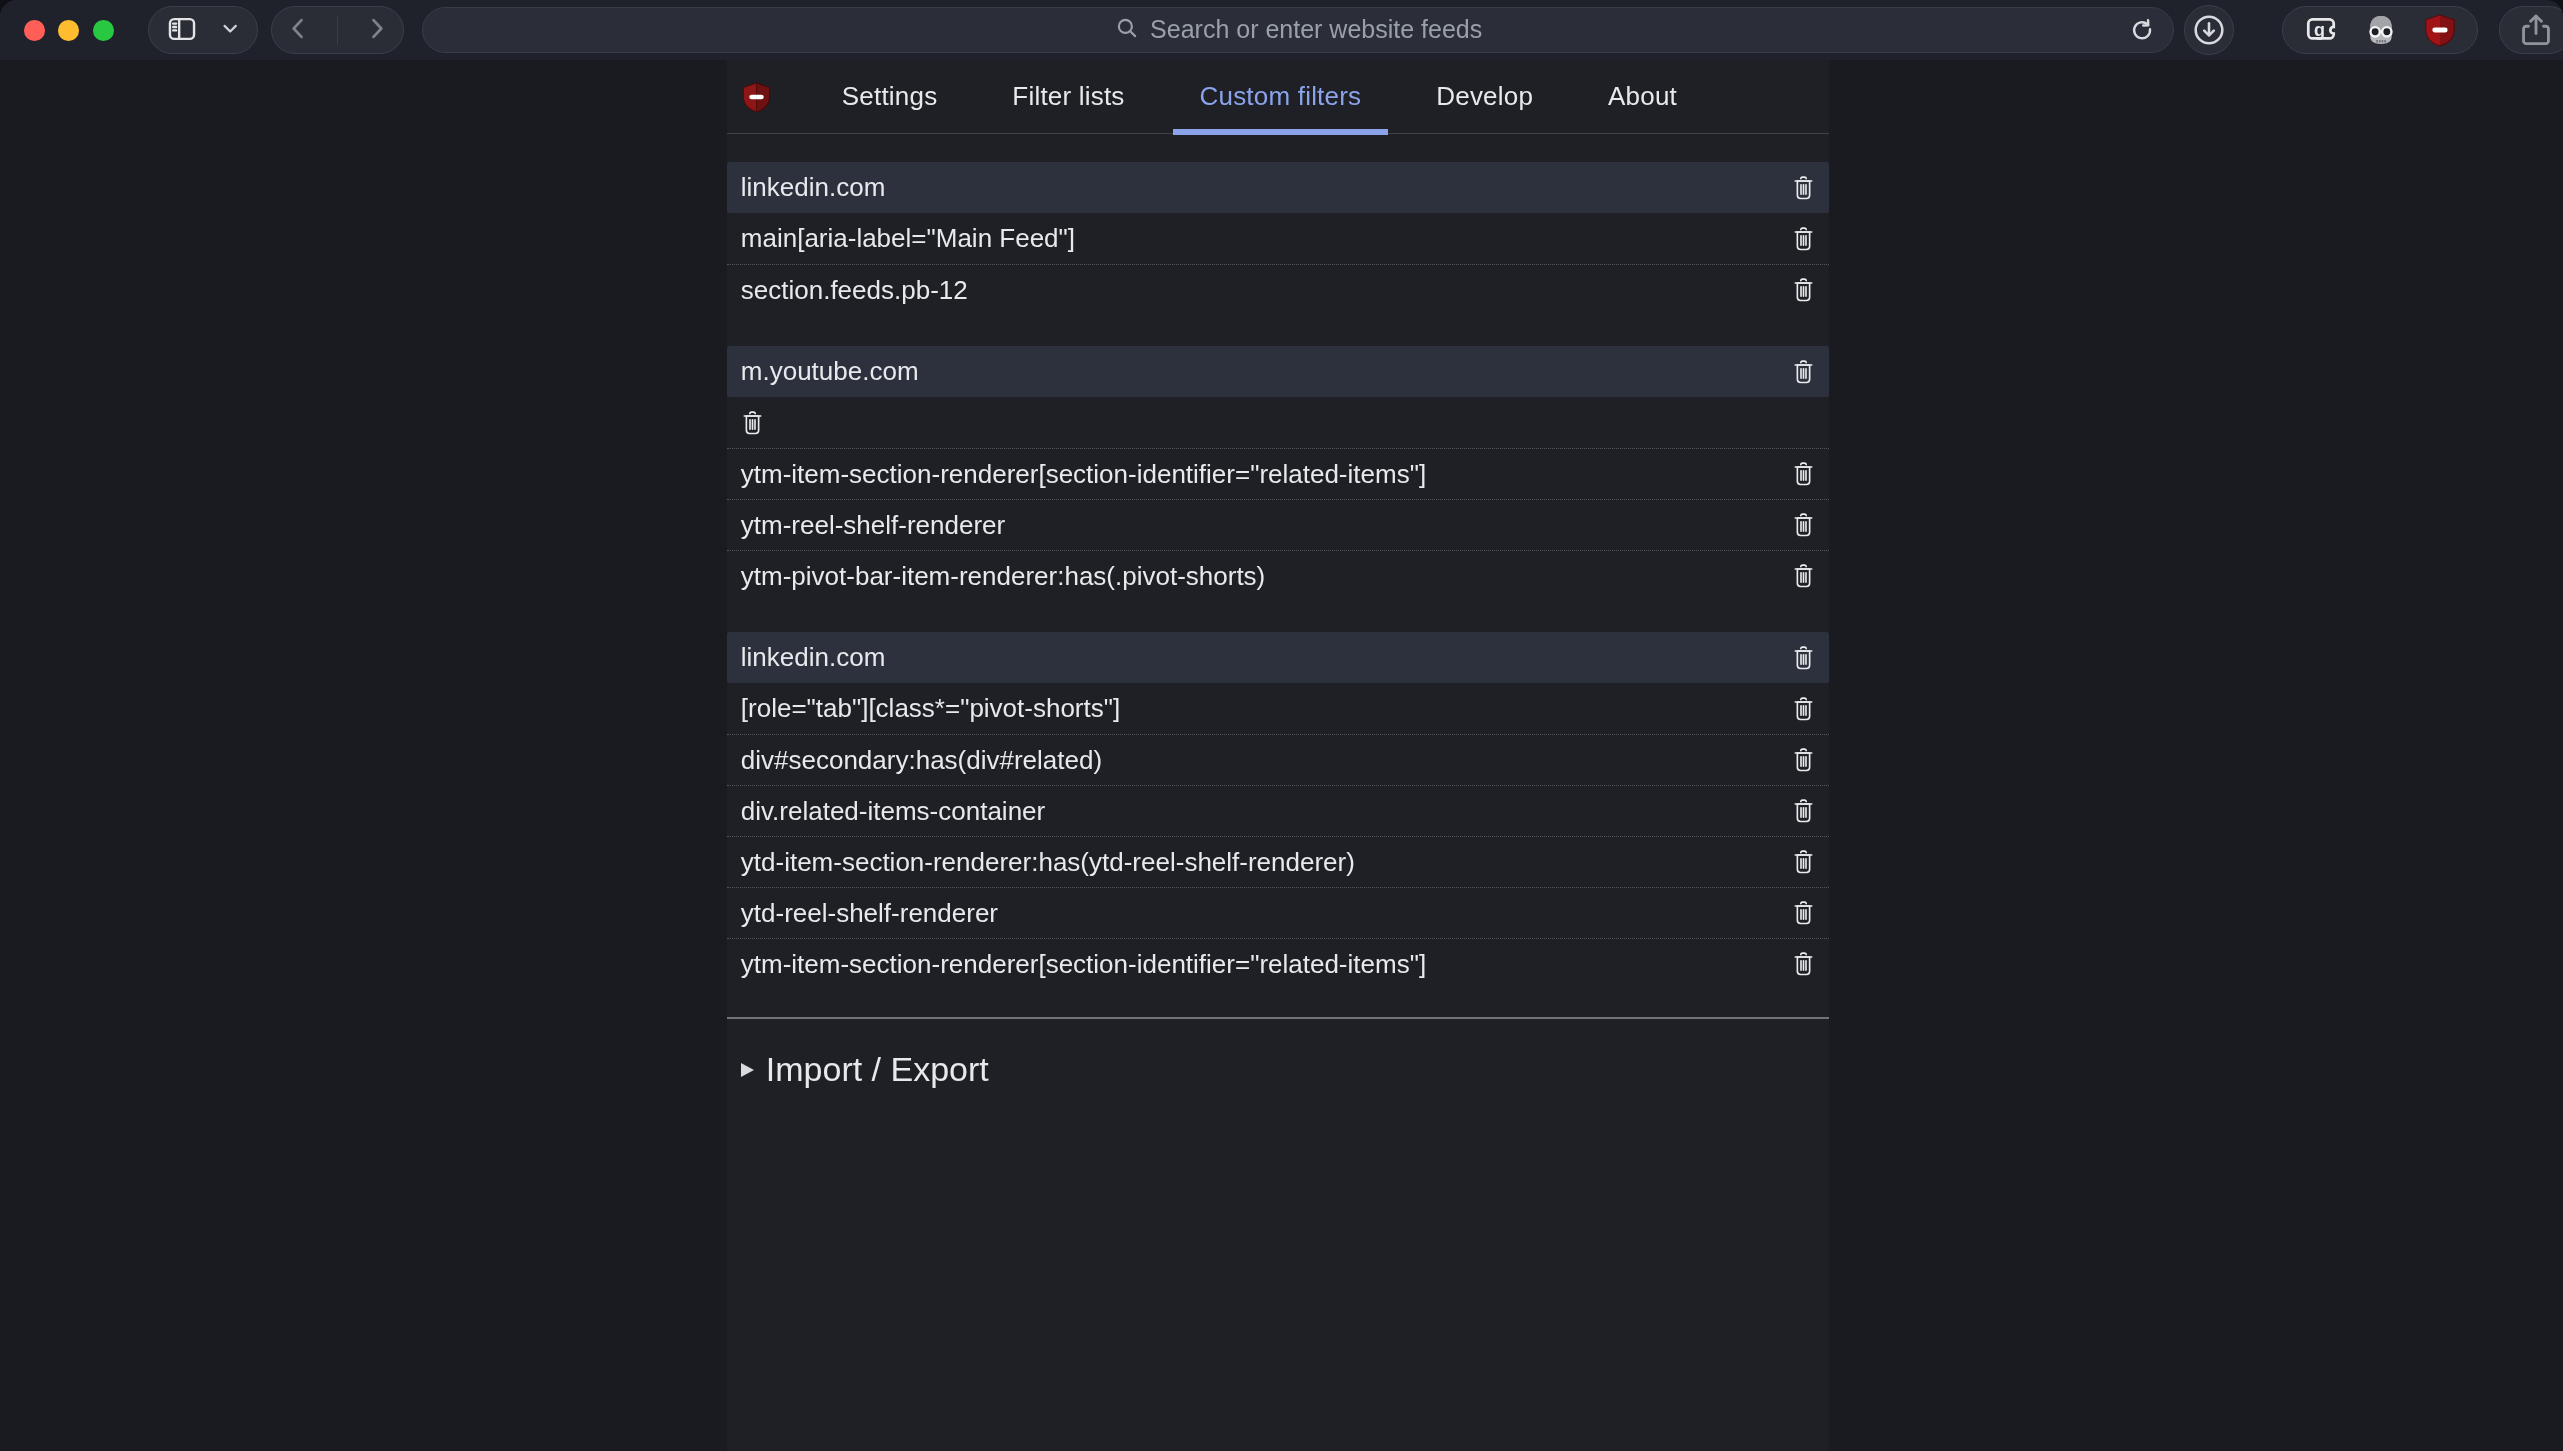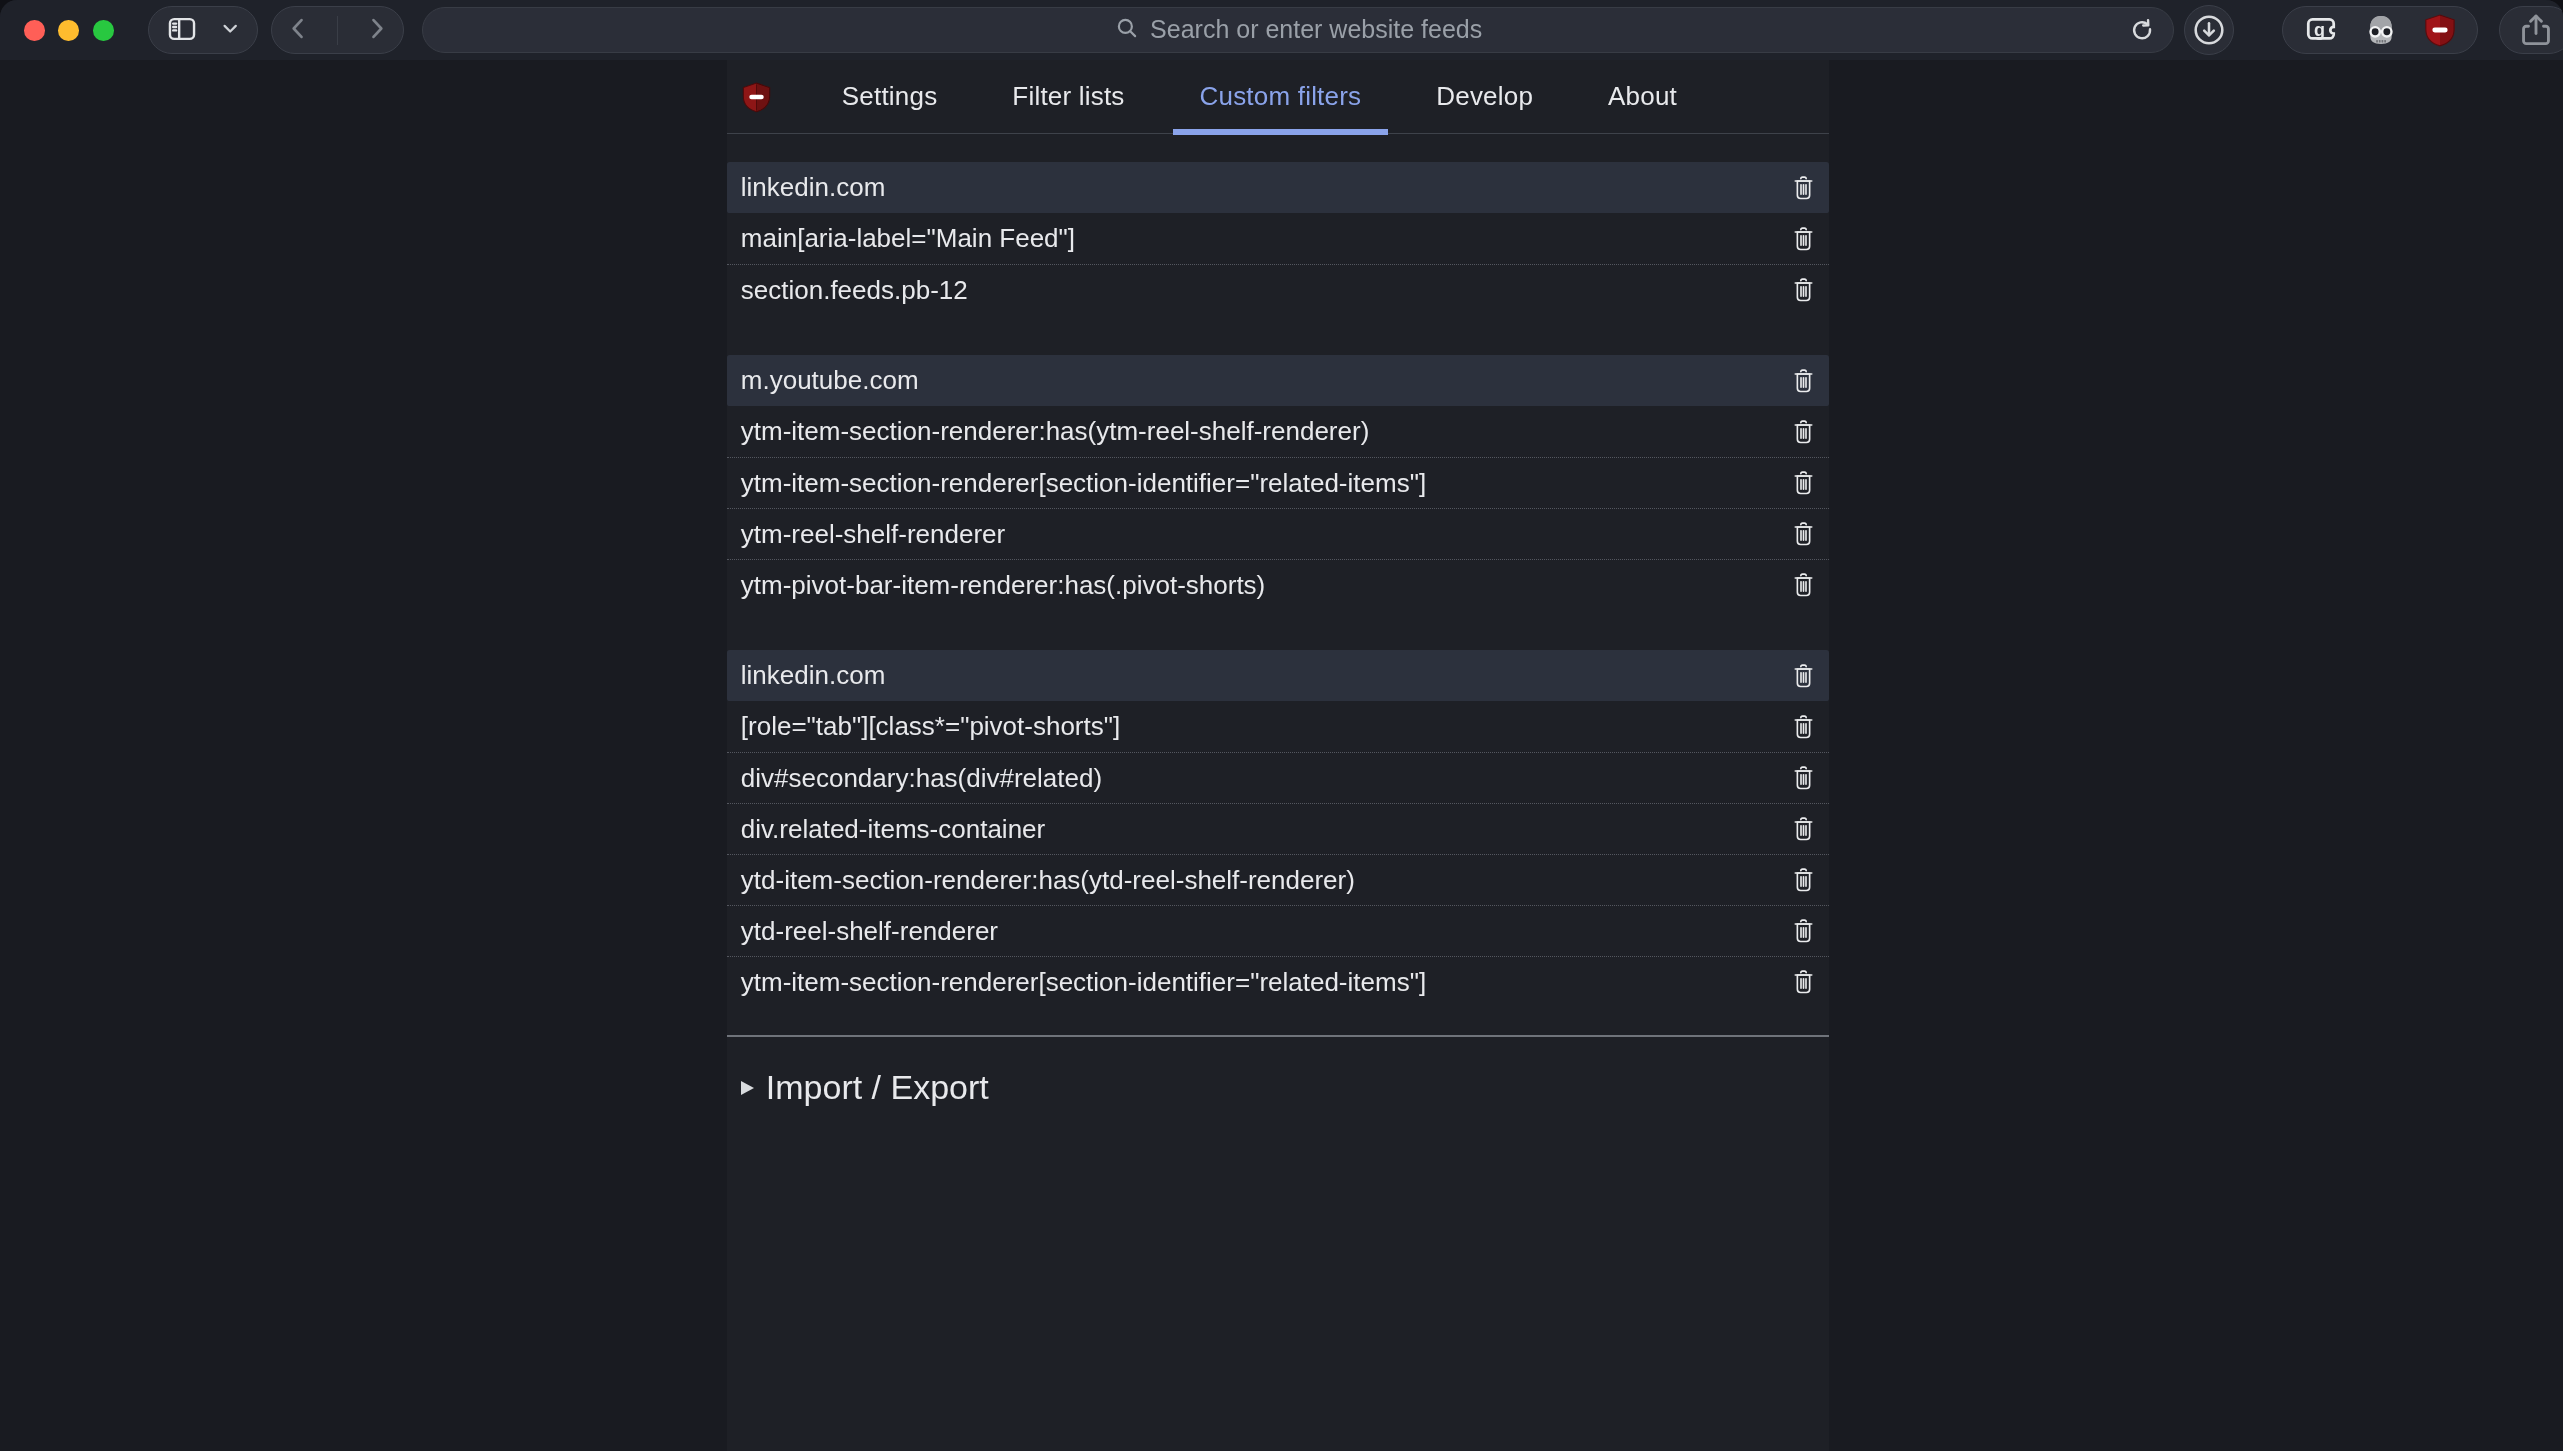--- a/index.html
+++ b/index.html
@@ -47,21 +47,21 @@
   .container{position:absolute;left:727px;top:0;width:1102px;bottom:0;background:rgba(255,255,255,0.022);}
   .tabbar{height:73px;border-bottom:1.7px solid #3e424a;display:flex;align-items:center;padding-left:13.8px;box-sizing:content-box;}
   .logo{margin-right:43px;display:flex;align-items:center;}
   .tabs{display:flex;height:100%;gap:21px;}
   .tab{position:relative;background:none;border:none;padding:0 27px;height:100%;display:flex;align-items:center;cursor:default;}
   .tab-label{font-size:26px;color:var(--text);letter-spacing:0.2px;}
   .tab.active .tab-label{color:var(--accent);}
   .tab.active::after{content:"";position:absolute;left:0;right:0;bottom:-1.7px;height:6px;background:var(--accent);}
 
   .groups{margin-top:28px;}
-  .group{margin-top:40px;}
+  .group{margin-top:31px;}
   .group:first-child{margin-top:0;}
   .group-header{height:51px;background:var(--header-row);border-radius:2.6px;display:flex;align-items:center;justify-content:space-between;padding:0 13.8px;box-sizing:border-box;}
   .domain{color:var(--text);font-size:26px;}
   .rule-row{height:51px;display:flex;align-items:center;justify-content:space-between;padding:0 13.8px;box-sizing:border-box;}
   .rule-row + .rule-row{border-top:1.7px dotted var(--dotted);}
   .rule{color:var(--text);font-size:26px;}
   .trash{background:none;border:none;padding:0;display:flex;align-items:center;cursor:default;}
   .trash svg{display:block;}
 
   .bottom-divider{margin-top:28px;border-top:2.6px solid #6f737a;}
@@ -269,21 +269,20 @@
                   <path d="M3.4 5.7h17.2"></path>
                   <path d="M5.6 5.7h12.8v14.9c0 1.9-1.5 3.4-3.4 3.4H9c-1.9 0-3.4-1.5-3.4-3.4z"></path>
                   <line x1="9.4" y1="9.7" x2="9.4" y2="19.5"></line>
                   <line x1="12" y1="9.7" x2="12" y2="19.5"></line>
                   <line x1="14.6" y1="9.7" x2="14.6" y2="19.5"></line>
                 </svg>
               </button>
     </div>
     <div class="rules">
   <div class="rule-row">
-    <span class="rule">ytm-item-section-renderer:has(ytm-reel-shelf-renderer)</span>
     <button class="trash">
                   <svg width="23" height="26" viewBox="0 0 24 26" fill="none" stroke="#eaebed" stroke-width="1.7" stroke-linecap="round">
                     <path d="M9.2 3.4c0-1 .8-1.8 1.8-1.8h2c1 0 1.8.8 1.8 1.8"></path>
                     <path d="M3.4 5.7h17.2"></path>
                     <path d="M5.6 5.7h12.8v14.9c0 1.9-1.5 3.4-3.4 3.4H9c-1.9 0-3.4-1.5-3.4-3.4z"></path>
                     <line x1="9.4" y1="9.7" x2="9.4" y2="19.5"></line>
                     <line x1="12" y1="9.7" x2="12" y2="19.5"></line>
                     <line x1="14.6" y1="9.7" x2="14.6" y2="19.5"></line>
                   </svg>
                 </button>

